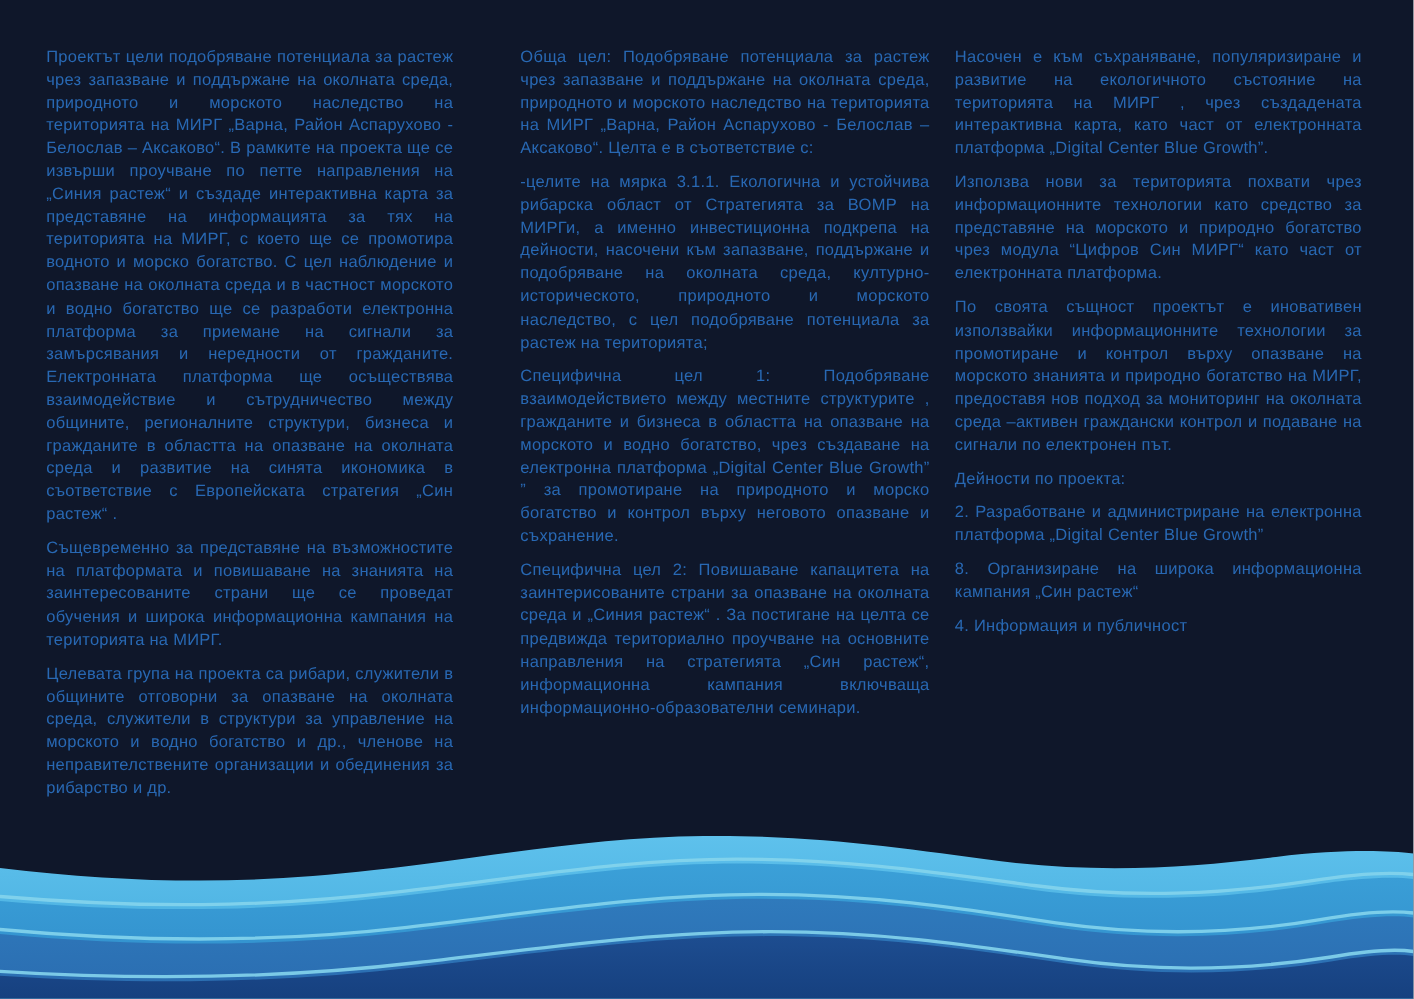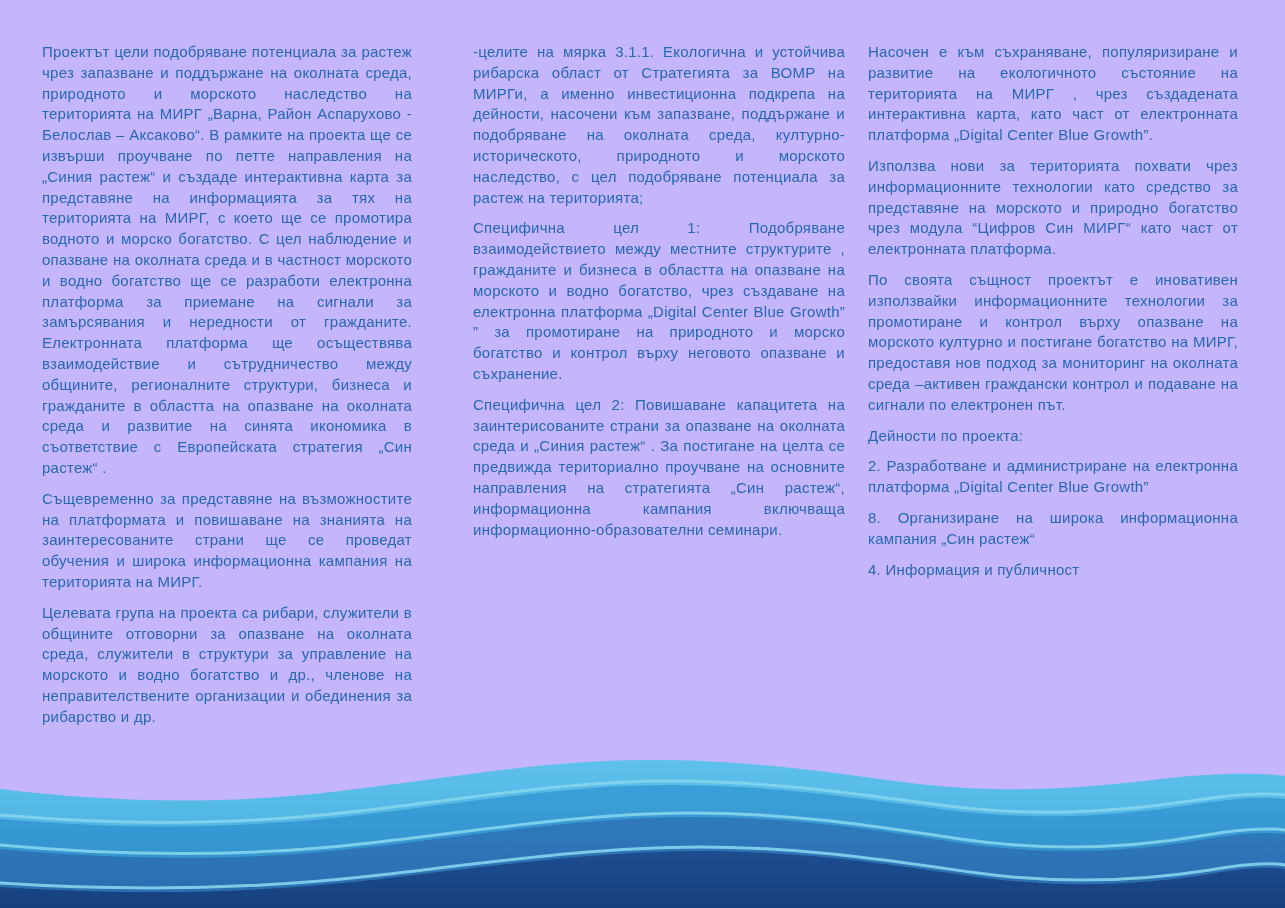--- a/index.html
+++ b/index.html
@@ -4,21 +4,21 @@
 <style>
   html, body {
     margin: 0;
     padding: 0;
     background: #ffffff;
   }
   .page {
     position: relative;
     width: 1285px;
     height: 908px;
-    background: #c4b5fd;
+    background: #0f172a;
     overflow: hidden;
     font-family: "Liberation Sans", sans-serif;
   }
   .col {
     position: absolute;
     top: 42px;
     color: #2868b3;
     font-size: 15px;
     line-height: 20.8px;
     letter-spacing: 0.25px;
@@ -47,29 +47,30 @@
 
 <div class="page">
 
   <div class="col col-1">
     <p>Проектът цели подобряване потенциала за растеж чрез запазване и поддържане на околната среда, природното и морското наследство на територията на МИРГ „Варна, Район Аспарухово - Белослав – Аксаково“. В рамките на проекта ще се извърши проучване по петте направления на „Синия растеж“ и създаде интерактивна карта за представяне на информацията за тях на територията на МИРГ, с което ще се промотира водното и морско богатство. С цел наблюдение и опазване на околната среда и в частност морското и водно богатство ще се разработи електронна платформа за приемане на сигнали за замърсявания и нередности от гражданите. Електронната платформа ще осъществява взаимодействие и сътрудничество между общините, регионалните структури, бизнеса и гражданите в областта на опазване на околната среда и развитие на синята икономика в съответствие с Европейската стратегия „Син растеж“ .</p>
     <p>Същевременно за представяне на възможностите на платформата и повишаване на знанията на заинтересованите страни ще се проведат обучения и широка информационна кампания на територията на МИРГ.</p>
     <p>Целевата група на проекта са рибари, служители в общините отговорни за опазване на околната среда, служители в структури за управление на морското и водно богатство и др., членове на неправителствените организации и обединения за рибарство и др.</p>
   </div>
 
   <div class="col col-2">
+    <p>Обща цел: Подобряване потенциала за растеж чрез запазване и поддържане на околната среда, природното и морското наследство на територията на МИРГ „Варна, Район Аспарухово - Белослав – Аксаково“. Целта е в съответствие с:</p>
     <p>-целите на мярка 3.1.1. Екологична и устойчива рибарска област от Стратегията за ВОМР на МИРГи, а именно инвестиционна подкрепа на дейности, насочени към запазване, поддържане и подобряване на околната среда, културно-историческото, природното и морското наследство, с цел подобряване потенциала за растеж на територията;</p>
     <p>Специфична цел 1: Подобряване взаимодействието между местните структурите , гражданите и бизнеса в областта на опазване на морското и водно богатство, чрез създаване на електронна платформа „Digital Center Blue Growth” ” за промотиране на природното и морско богатство и контрол върху неговото опазване и съхранение.</p>
     <p>Специфична цел 2: Повишаване капацитета на заинтерисованите страни за опазване на околната среда и „Синия растеж“ . За постигане на целта се предвижда териториално проучване на основните направления на стратегията „Син растеж“, информационна кампания включваща информационно-образователни семинари.</p>
   </div>
 
   <div class="col col-3">
     <p>Насочен е към съхраняване, популяризиране и развитие на екологичното състояние на територията на МИРГ , чрез създадената интерактивна карта, като част от електронната платформа „Digital Center Blue Growth”.</p>
     <p>Използва нови за територията похвати чрез информационните технологии като средство за представяне на морското и природно богатство чрез модула “Цифров Син МИРГ“ като част от електронната платформа.</p>
-    <p>По своята същност проектът е иновативен използвайки информационните технологии за промотиране и контрол върху опазване на морското културно и постигане богатство на МИРГ, предоставя нов подход за мониторинг на околната среда –активен граждански контрол и подаване на сигнали по електронен път.</p>
+    <p>По своята същност проектът е иновативен използвайки информационните технологии за промотиране и контрол върху опазване на морското знанията и природно богатство на МИРГ, предоставя нов подход за мониторинг на околната среда –активен граждански контрол и подаване на сигнали по електронен път.</p>
     <p class="activities-heading">Дейности по проекта:</p>
     <p>2. Разработване и администриране на електронна платформа „Digital Center Blue Growth”</p>
     <p>8. Организиране на широка информационна кампания „Син растеж“</p>
     <p>4. Информация и публичност</p>
   </div>
 
   <svg class="waves" viewBox="0 0 1285 175" preserveAspectRatio="none" aria-hidden="true">
     <defs>
       <linearGradient id="g1" x1="0" y1="0" x2="0" y2="1">
         <stop offset="0" stop-color="#5ec1ec"></stop>

